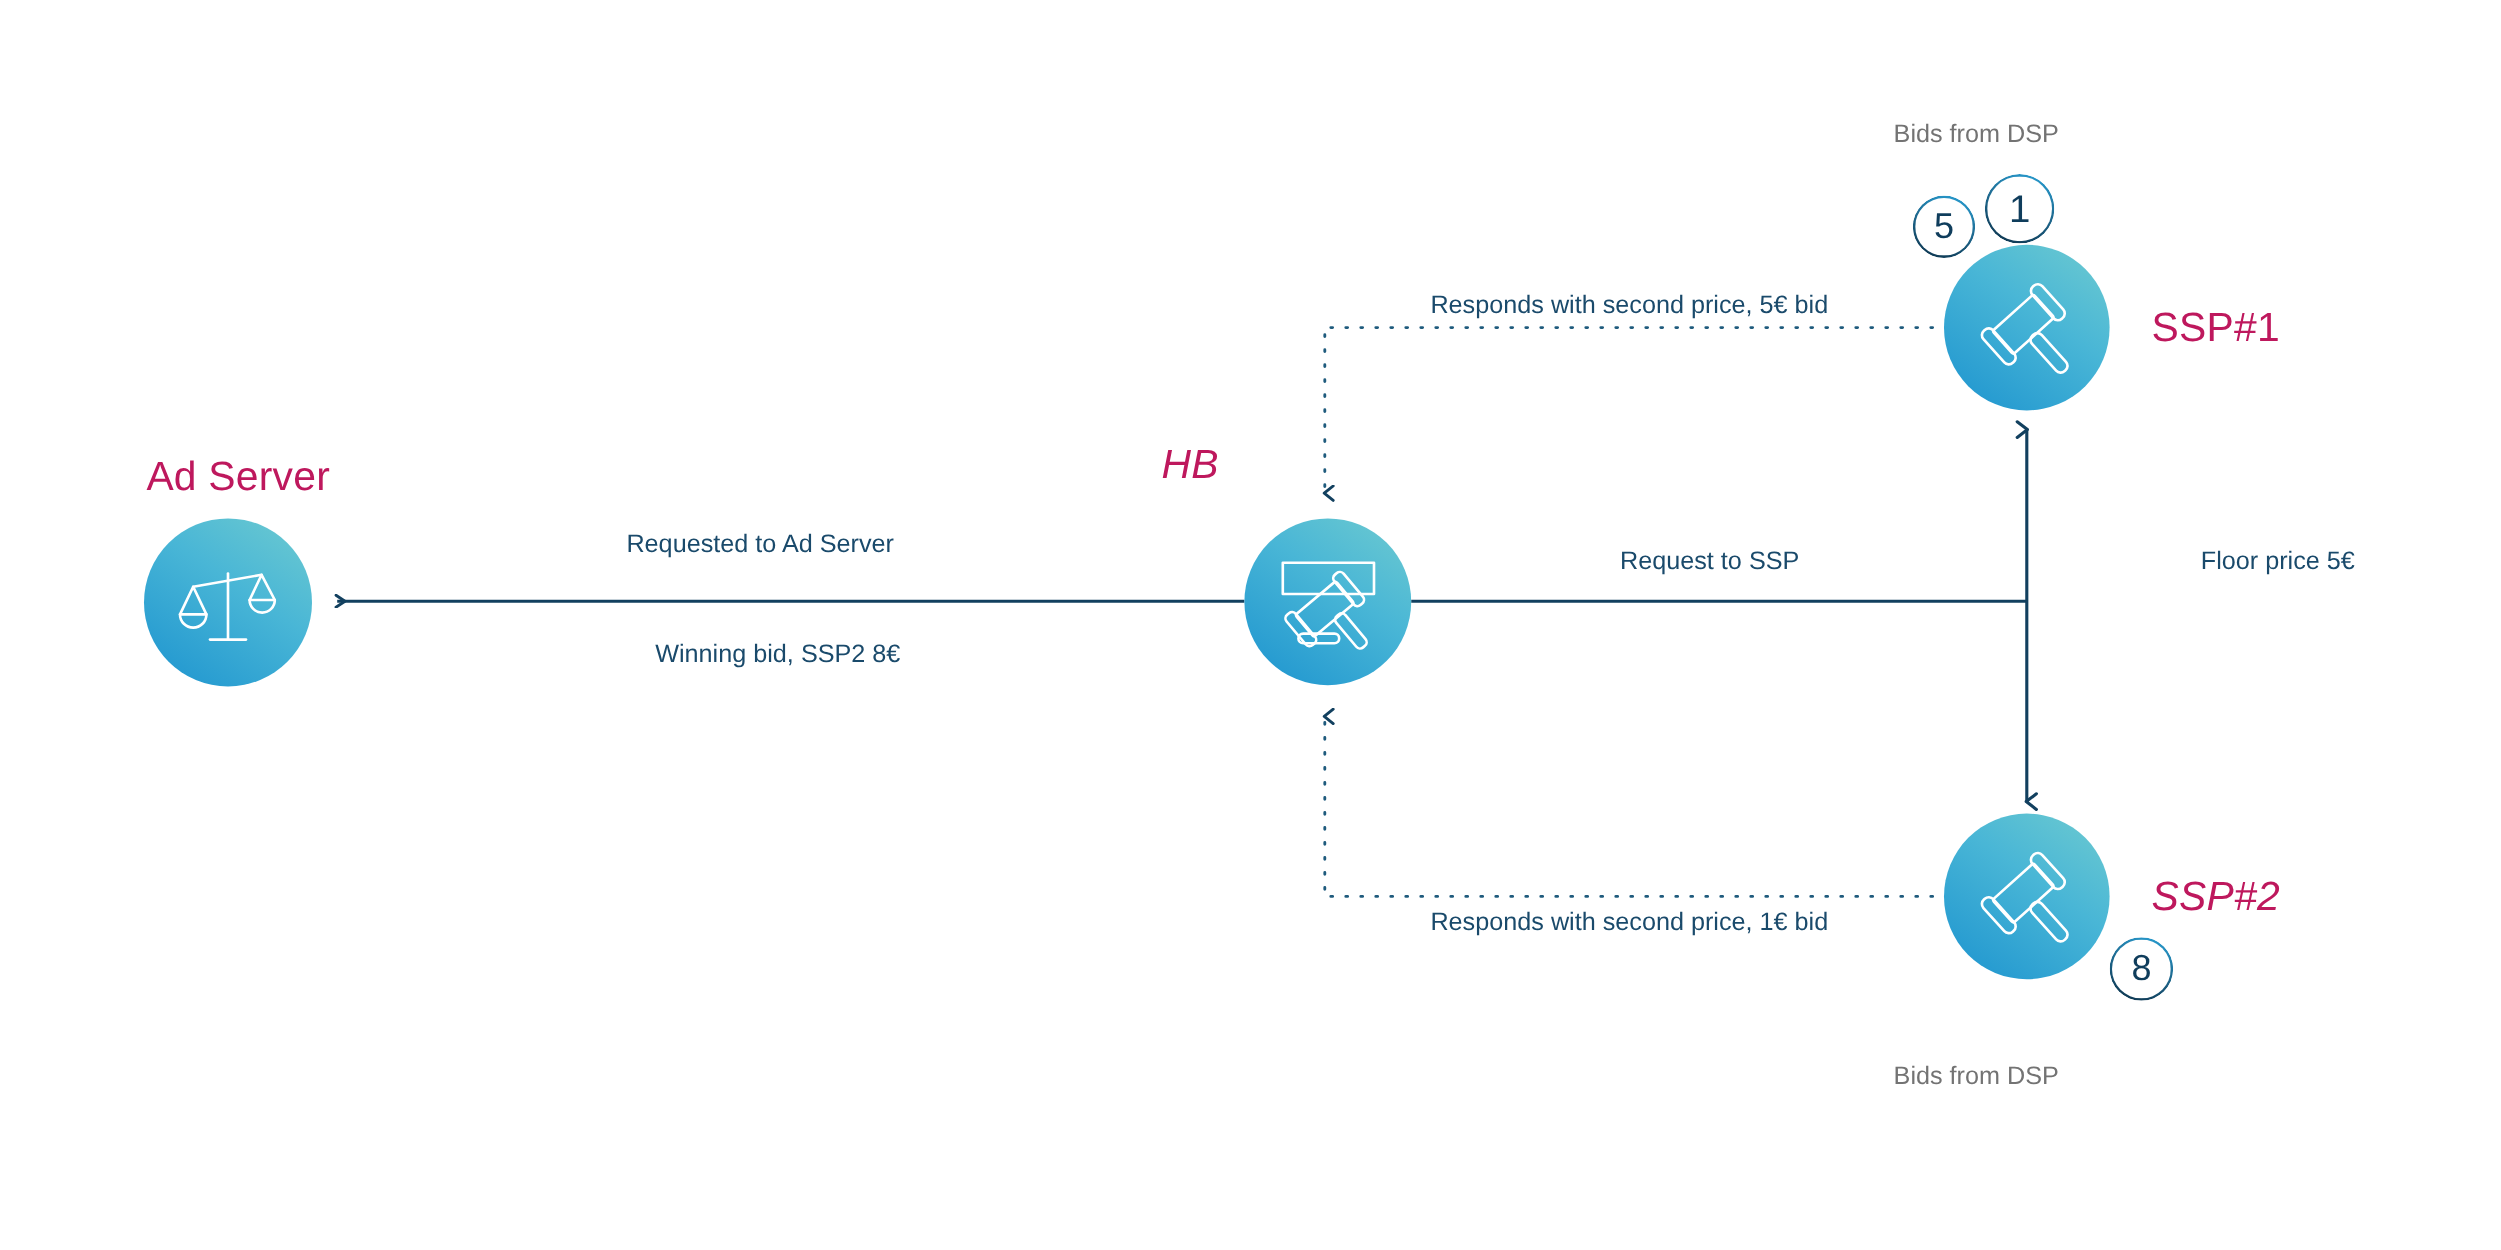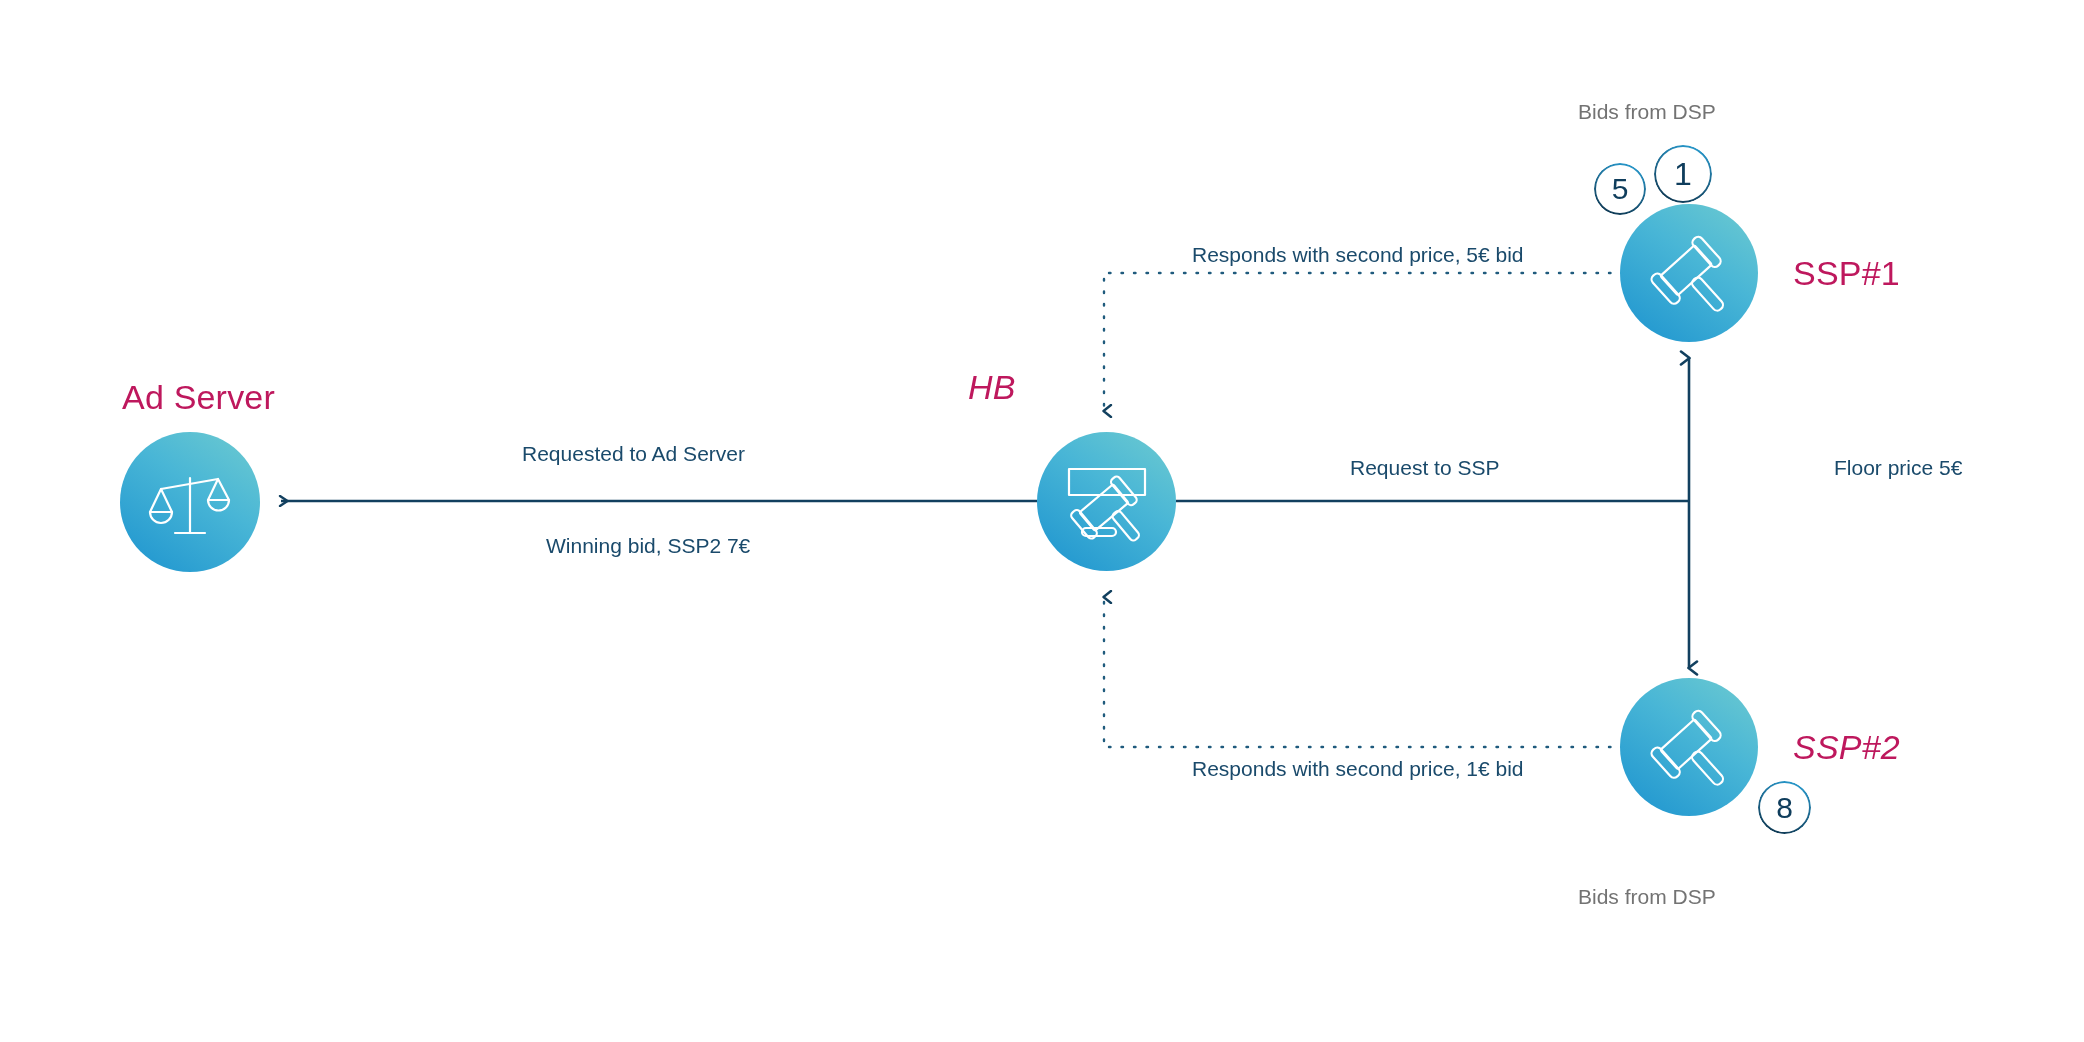--- a/index.html
+++ b/index.html
@@ -204,21 +204,21 @@
   </div>
 
   <div class="bid-circle" style="left:1758px; top:781px; width:53px; height:53px;">
     <span class="ring"></span>
     <span class="num">8</span>
   </div>
   <div class="small-label" style="left:1578px; top:885px;">Bids from DSP</div>
 
   <div class="edge-label" style="left:522px; top:442px;">Requested to Ad Server</div>
 
-  <div class="edge-label" style="left:546px; top:534px;">Winning bid, SSP2 7€</div>
+  <div class="edge-label" style="left:546px; top:534px;">Winning bid, SSP2 8€</div>
 
   <div class="edge-label" style="left:1350px; top:456px;">Request to SSP</div>
 
   <div class="edge-label" style="left:1834px; top:456px;">Floor price 5€</div>
 
   <div class="edge-label" style="left:1192px; top:243px;">Responds with second price, 5€ bid</div>
 
   <div class="edge-label" style="left:1192px; top:757px;">Responds with second price, 1€ bid</div>
 
 </div>

